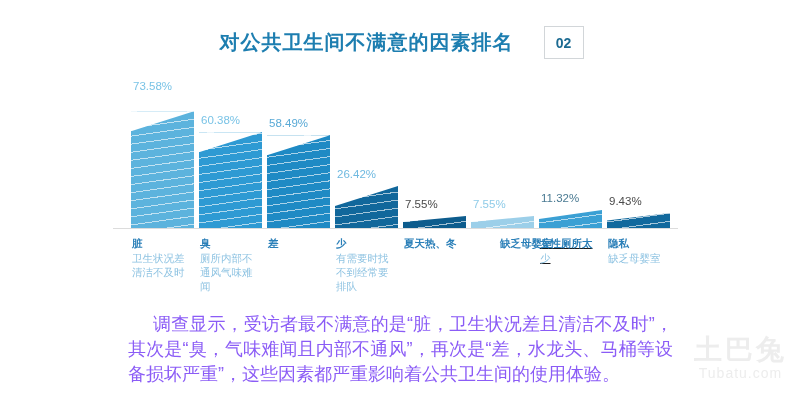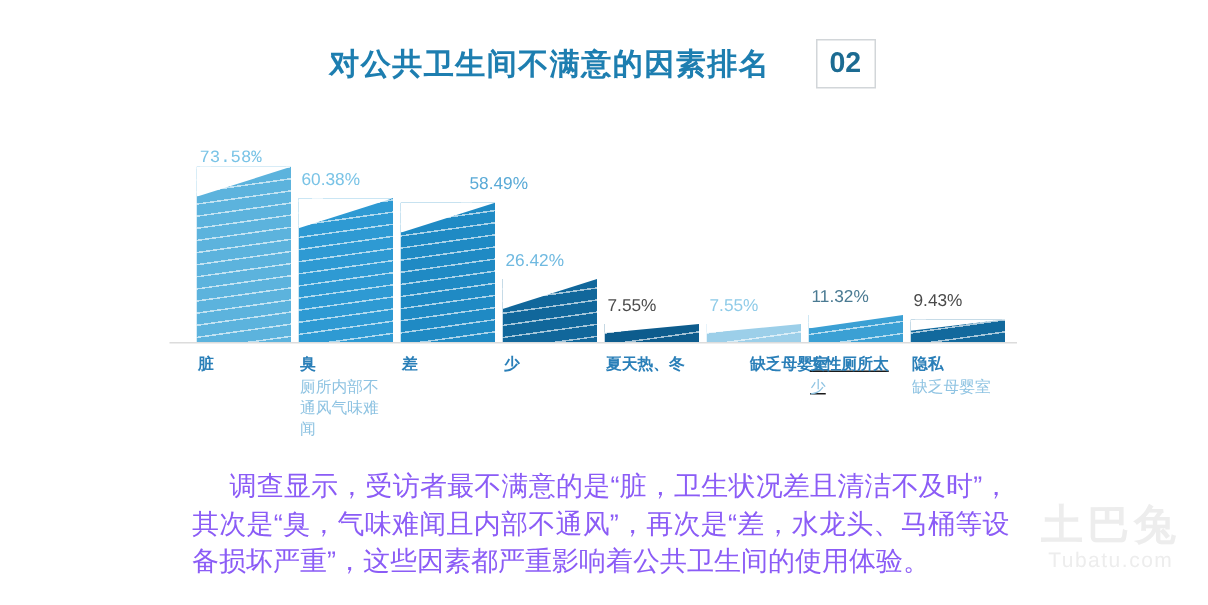--- a/index.html
+++ b/index.html
@@ -34,21 +34,21 @@
     letter-spacing: 1px;
     white-space: nowrap;
   }
   .title-badge {
     width: 40px;
     height: 33px;
     border: 1px solid #d2d6d9;
     display: flex;
     align-items: center;
     justify-content: center;
-    font-size: 19px;
+    font-size: 14px;
     font-weight: bold;
     color: #1c6b92;
     box-sizing: border-box;
   }
 
   
   .chart {
     position: absolute;
     left: 0;
     top: 82px;
@@ -231,36 +231,38 @@
   </div>
 <div class="baseline"></div>
 
 <div class="para">调查显示，受访者最不满意的是“脏，卫生状况差且清洁不及时”，其次是“臭，气味难闻且内部不通风”，再次是“差，水龙头、马桶等设备损坏严重”，这些因素都严重影响着公共卫生间的使用体验。</div>
 
 <div class="watermark">
   <div class="wm-cn">土巴兔</div>
   <div class="wm-en">Tubatu.com</div>
 </div>
 
-<div class="pct" style="color: rgb(121, 195, 230); left: 133px; top: 99px; font-family: Liberation Mono, monospace;">73.58%</div>
+<div class="pct" style="color: rgb(121, 195, 230); left: 133px; top: 80px;">73.58%</div>
 <div class="cat" style="left: 132px; width: 58px;">
     <div class="cat-head">脏</div>
+    <div class="cat-desc">卫生状况差清洁不及时</div>
   </div>
 <div class="pct" style="color: rgb(121, 195, 230); left: 201px; top: 114.147px;">60.38%</div>
 <div class="cat" style="left: 200px; width: 58px;">
     <div class="cat-head">臭</div>
     <div class="cat-desc">厕所内部不通风气味难闻</div>
   </div>
-<div class="pct" style="color: rgb(88, 169, 214); left: 269px; top: 117.147px; margin-left: 44px;">58.49%</div>
+<div class="pct" style="color: rgb(88, 169, 214); left: 269px; top: 117.147px;">58.49%</div>
 <div class="cat" style="left: 268px; width: 58px;">
     <div class="cat-head">差</div>
   </div>
 <div class="pct" style="color: rgb(111, 185, 224); left: 337px; top: 168.058px;">26.42%</div>
 <div class="cat" style="left: 336px; width: 58px;">
     <div class="cat-head">少</div>
+    <div class="cat-desc">有需要时找不到经常要排队</div>
   </div>
 <div class="pct" style="color: rgb(74, 74, 74); left: 405px; top: 198.014px;">7.55%</div>
 <div class="cat" style="left: 404px; width: 58px;">
     <div class="cat-head">夏天热、冬</div>
   </div>
 <div class="pct" style="color: rgb(142, 203, 232); left: 473px; top: 198.014px;">7.55%</div>
 <div class="cat" style="left: 500px; width: 58px;">
     <div class="cat-head">缺乏母婴室</div>
   </div>
 <div class="pct" style="color: rgb(74, 122, 146); left: 541px; top: 192.029px;">11.32%</div>

